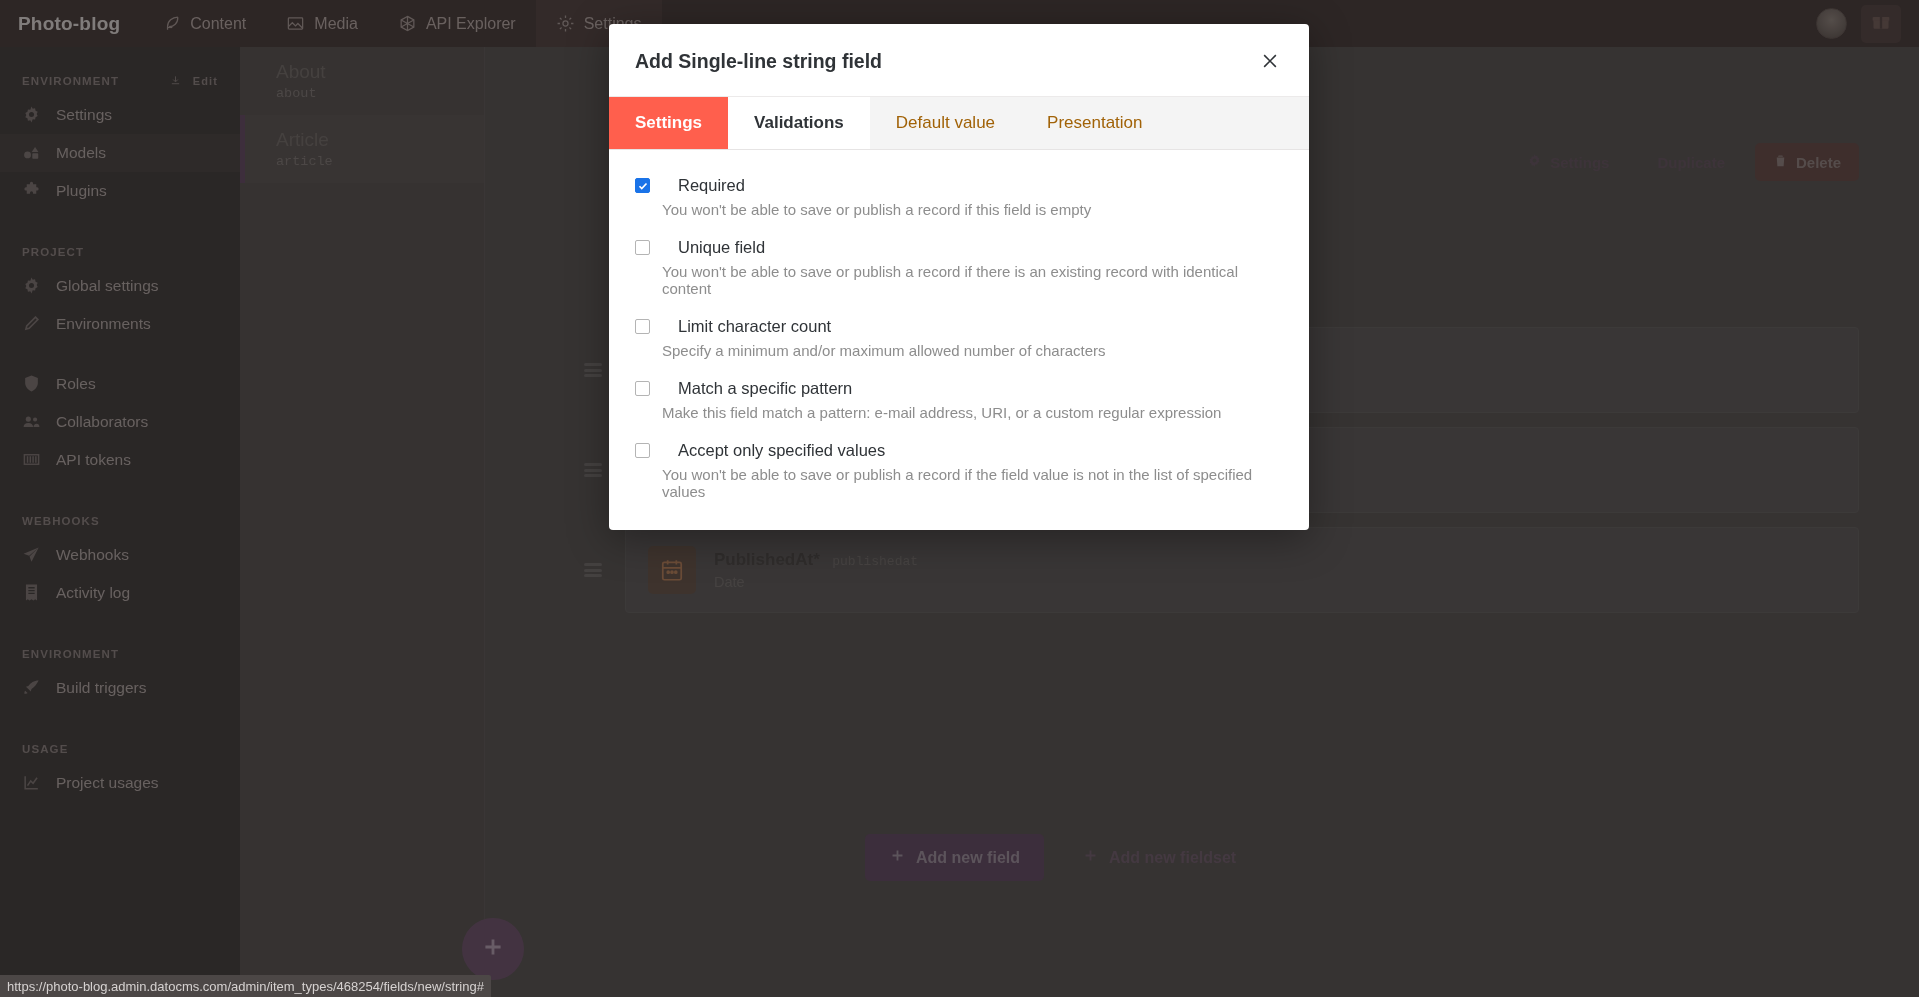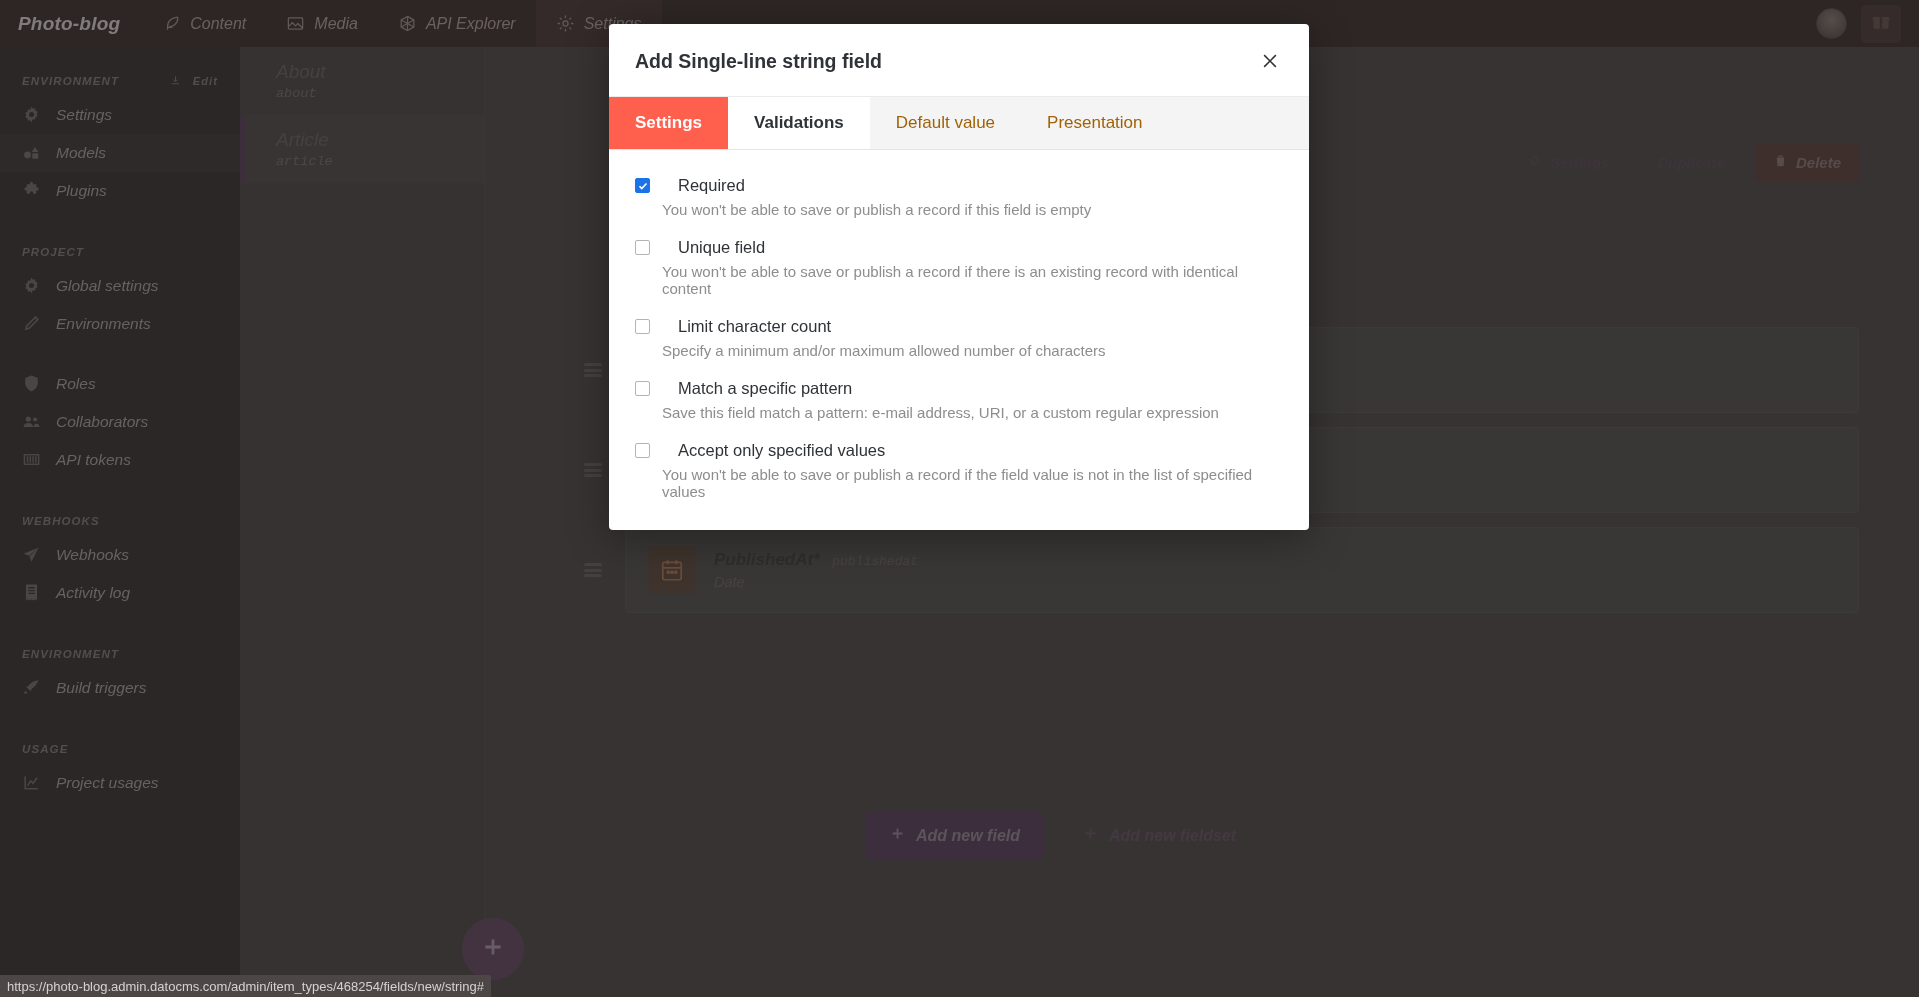--- a/index.html
+++ b/index.html
@@ -7,21 +7,20 @@
     width: 1919px; height: 997px;
     font-family: "Liberation Sans", sans-serif;
     overflow: hidden;
     background: #4a4a4a;
   }
 
   
   #app {
     position: absolute; inset: 0;
     background: #ffffff;
-    font-style: italic;
   }
 
   
   .navbar {
     position: absolute; top: 0; left: 0; right: 0; height: 47px;
     background: #3b2e2c;
     display: flex; align-items: center;
   }
   .brand {
     color: #e9e2e0; font-weight: bold; font-size: 19px;
@@ -120,21 +119,21 @@
   .drag i { display:block; height: 3px; background: #6b6665; border-radius: 2px; }
   .ficon {
     width: 48px; height: 48px; border-radius: 5px;
     display: flex; align-items: center; justify-content: center;
   }
   .ftitle { font-size: 17px; font-weight: bold; color: #3f3b3a; }
   .fapi { font-size: 13px; color: #6f6a68; font-family: "Liberation Mono", monospace; margin-left: 8px; }
   .fdesc { font-size: 14.5px; color: #6f6a68; margin-top: 4px; }
 
   .add-row {
-    position: absolute; top: 812px; left: 865px;
+    position: absolute; top: 834px; left: 865px;
     display: flex; align-items: center; gap: 14px;
   }
   .add-btn {
     display: flex; align-items: center; gap: 10px;
     padding: 13px 24px; border-radius: 5px;
     font-size: 16px; font-weight: bold;
   }
   .add-btn.primary { background: #5b3f5c; color: #9d8e9e; }
   .add-btn.sec { background: transparent; color: #6b5668; }
 
@@ -603,21 +602,21 @@
         <div class="clabel">Limit character count</div>
       </div>
       <div class="cdesc">Specify a minimum and/or maximum allowed number of characters</div>
     </div>
 
     <div class="check-group">
       <div class="check-line">
         <div class="cbox"></div>
         <div class="clabel">Match a specific pattern</div>
       </div>
-      <div class="cdesc">Save this field match a pattern: e-mail address, URI, or a custom regular expression</div>
+      <div class="cdesc">Make this field match a pattern: e-mail address, URI, or a custom regular expression</div>
     </div>
 
     <div class="check-group">
       <div class="check-line">
         <div class="cbox"></div>
         <div class="clabel">Accept only specified values</div>
       </div>
       <div class="cdesc">You won't be able to save or publish a record if the field value is not in the list of specified values</div>
     </div>
   </div>

